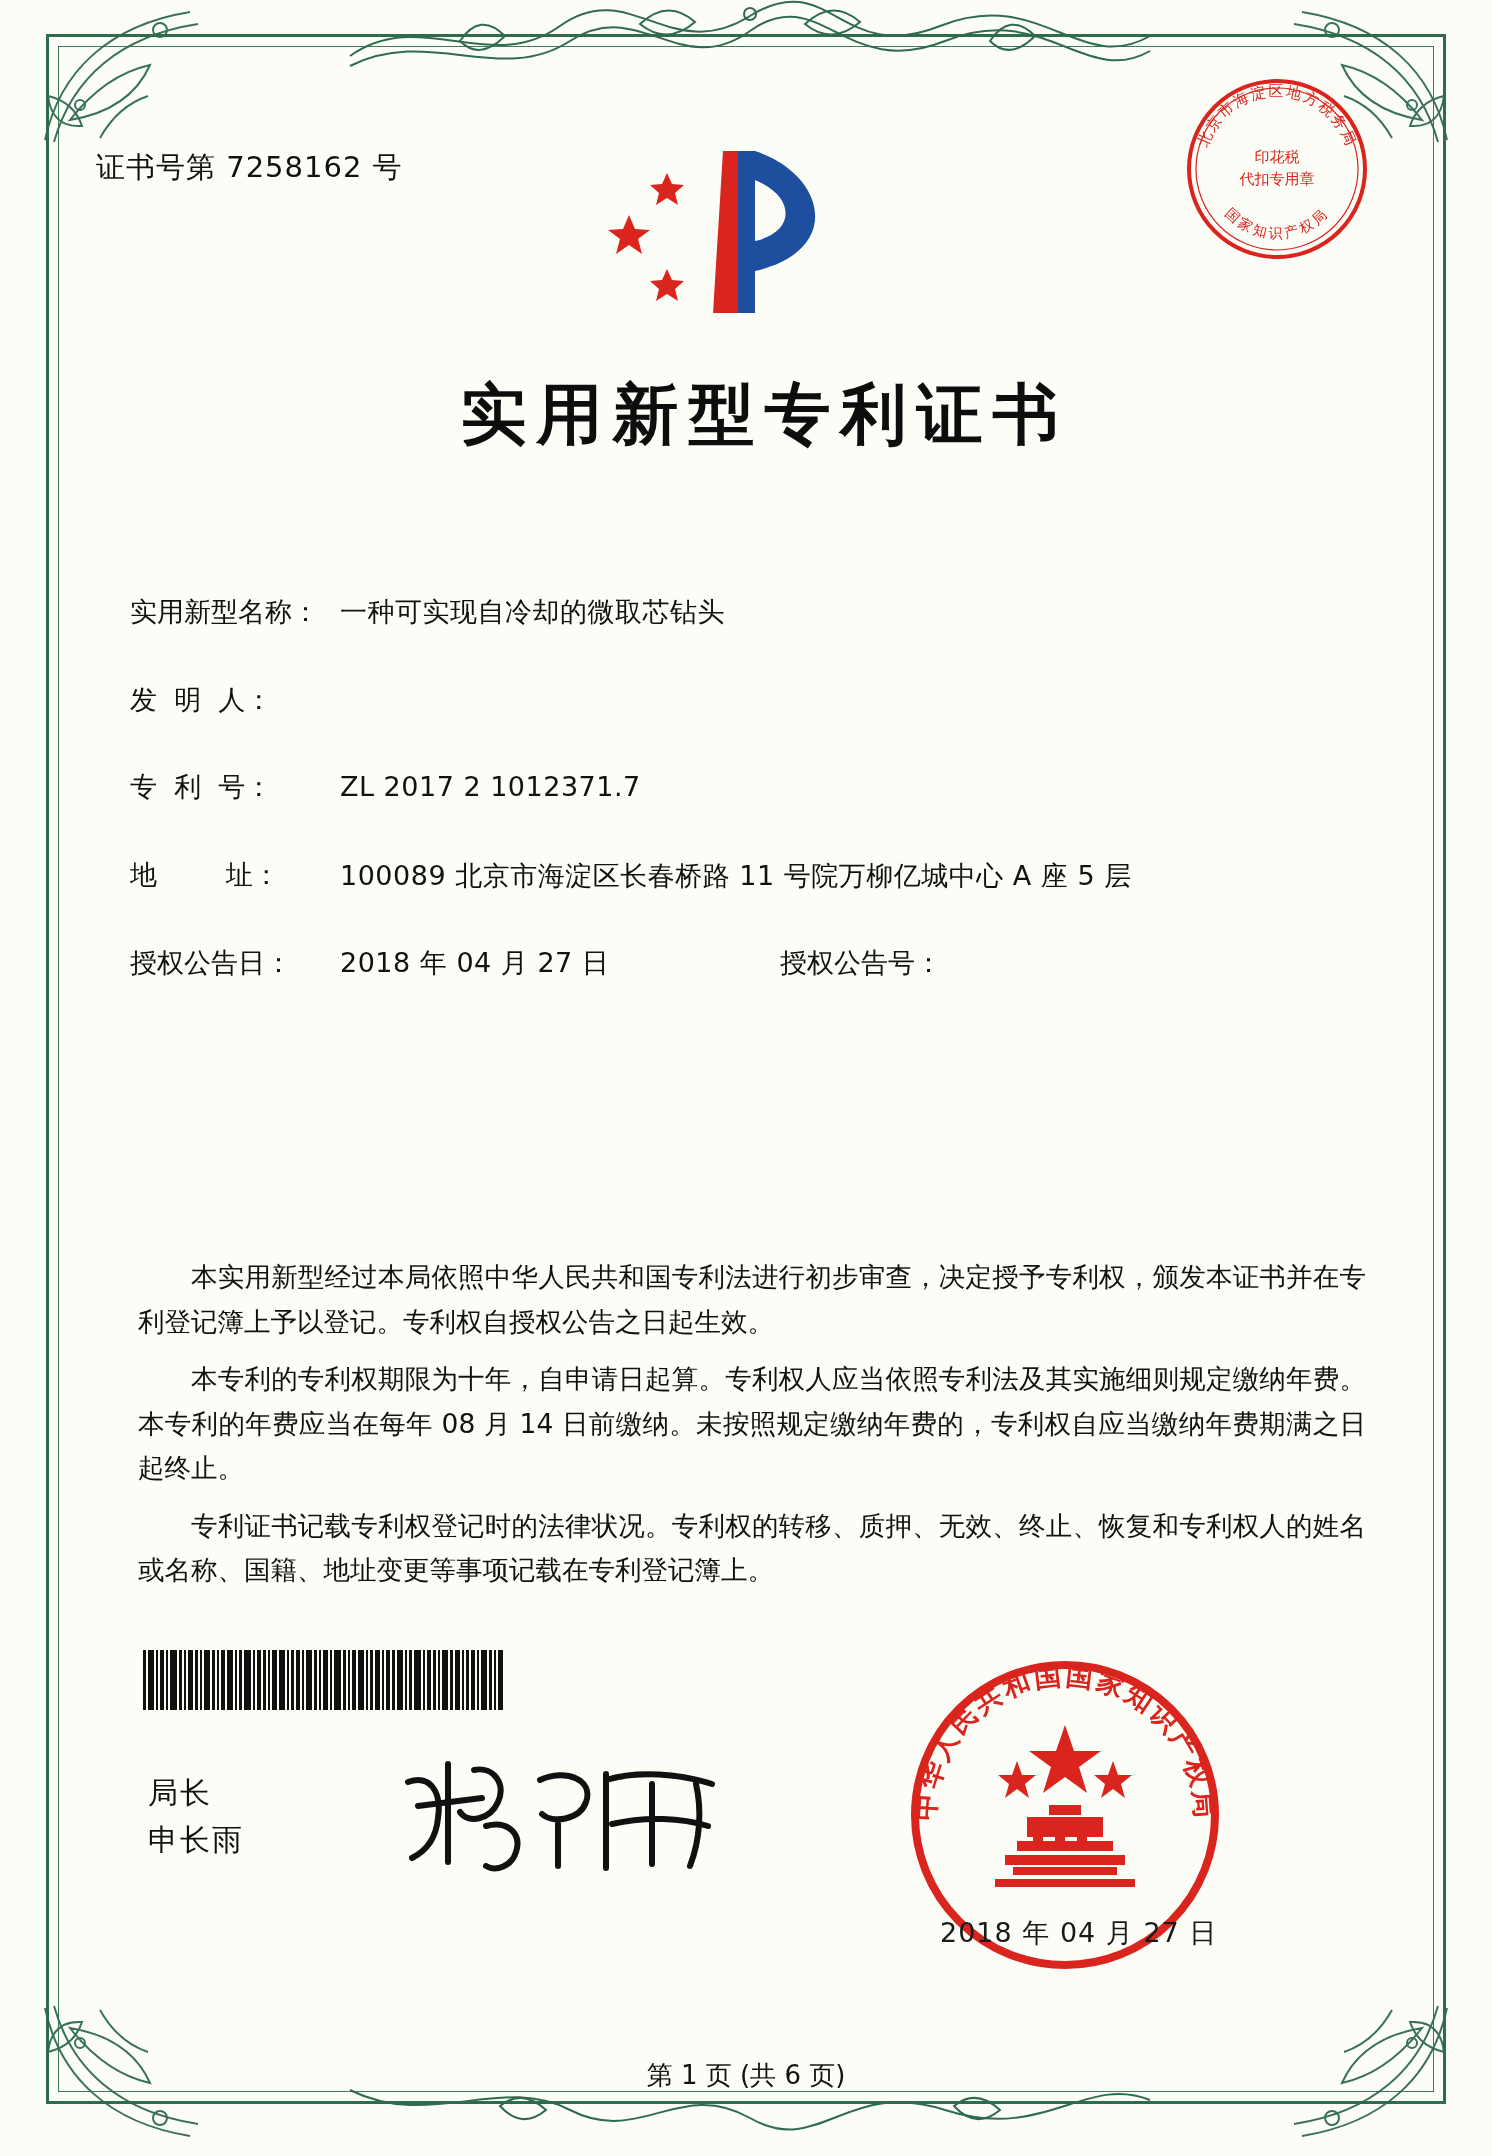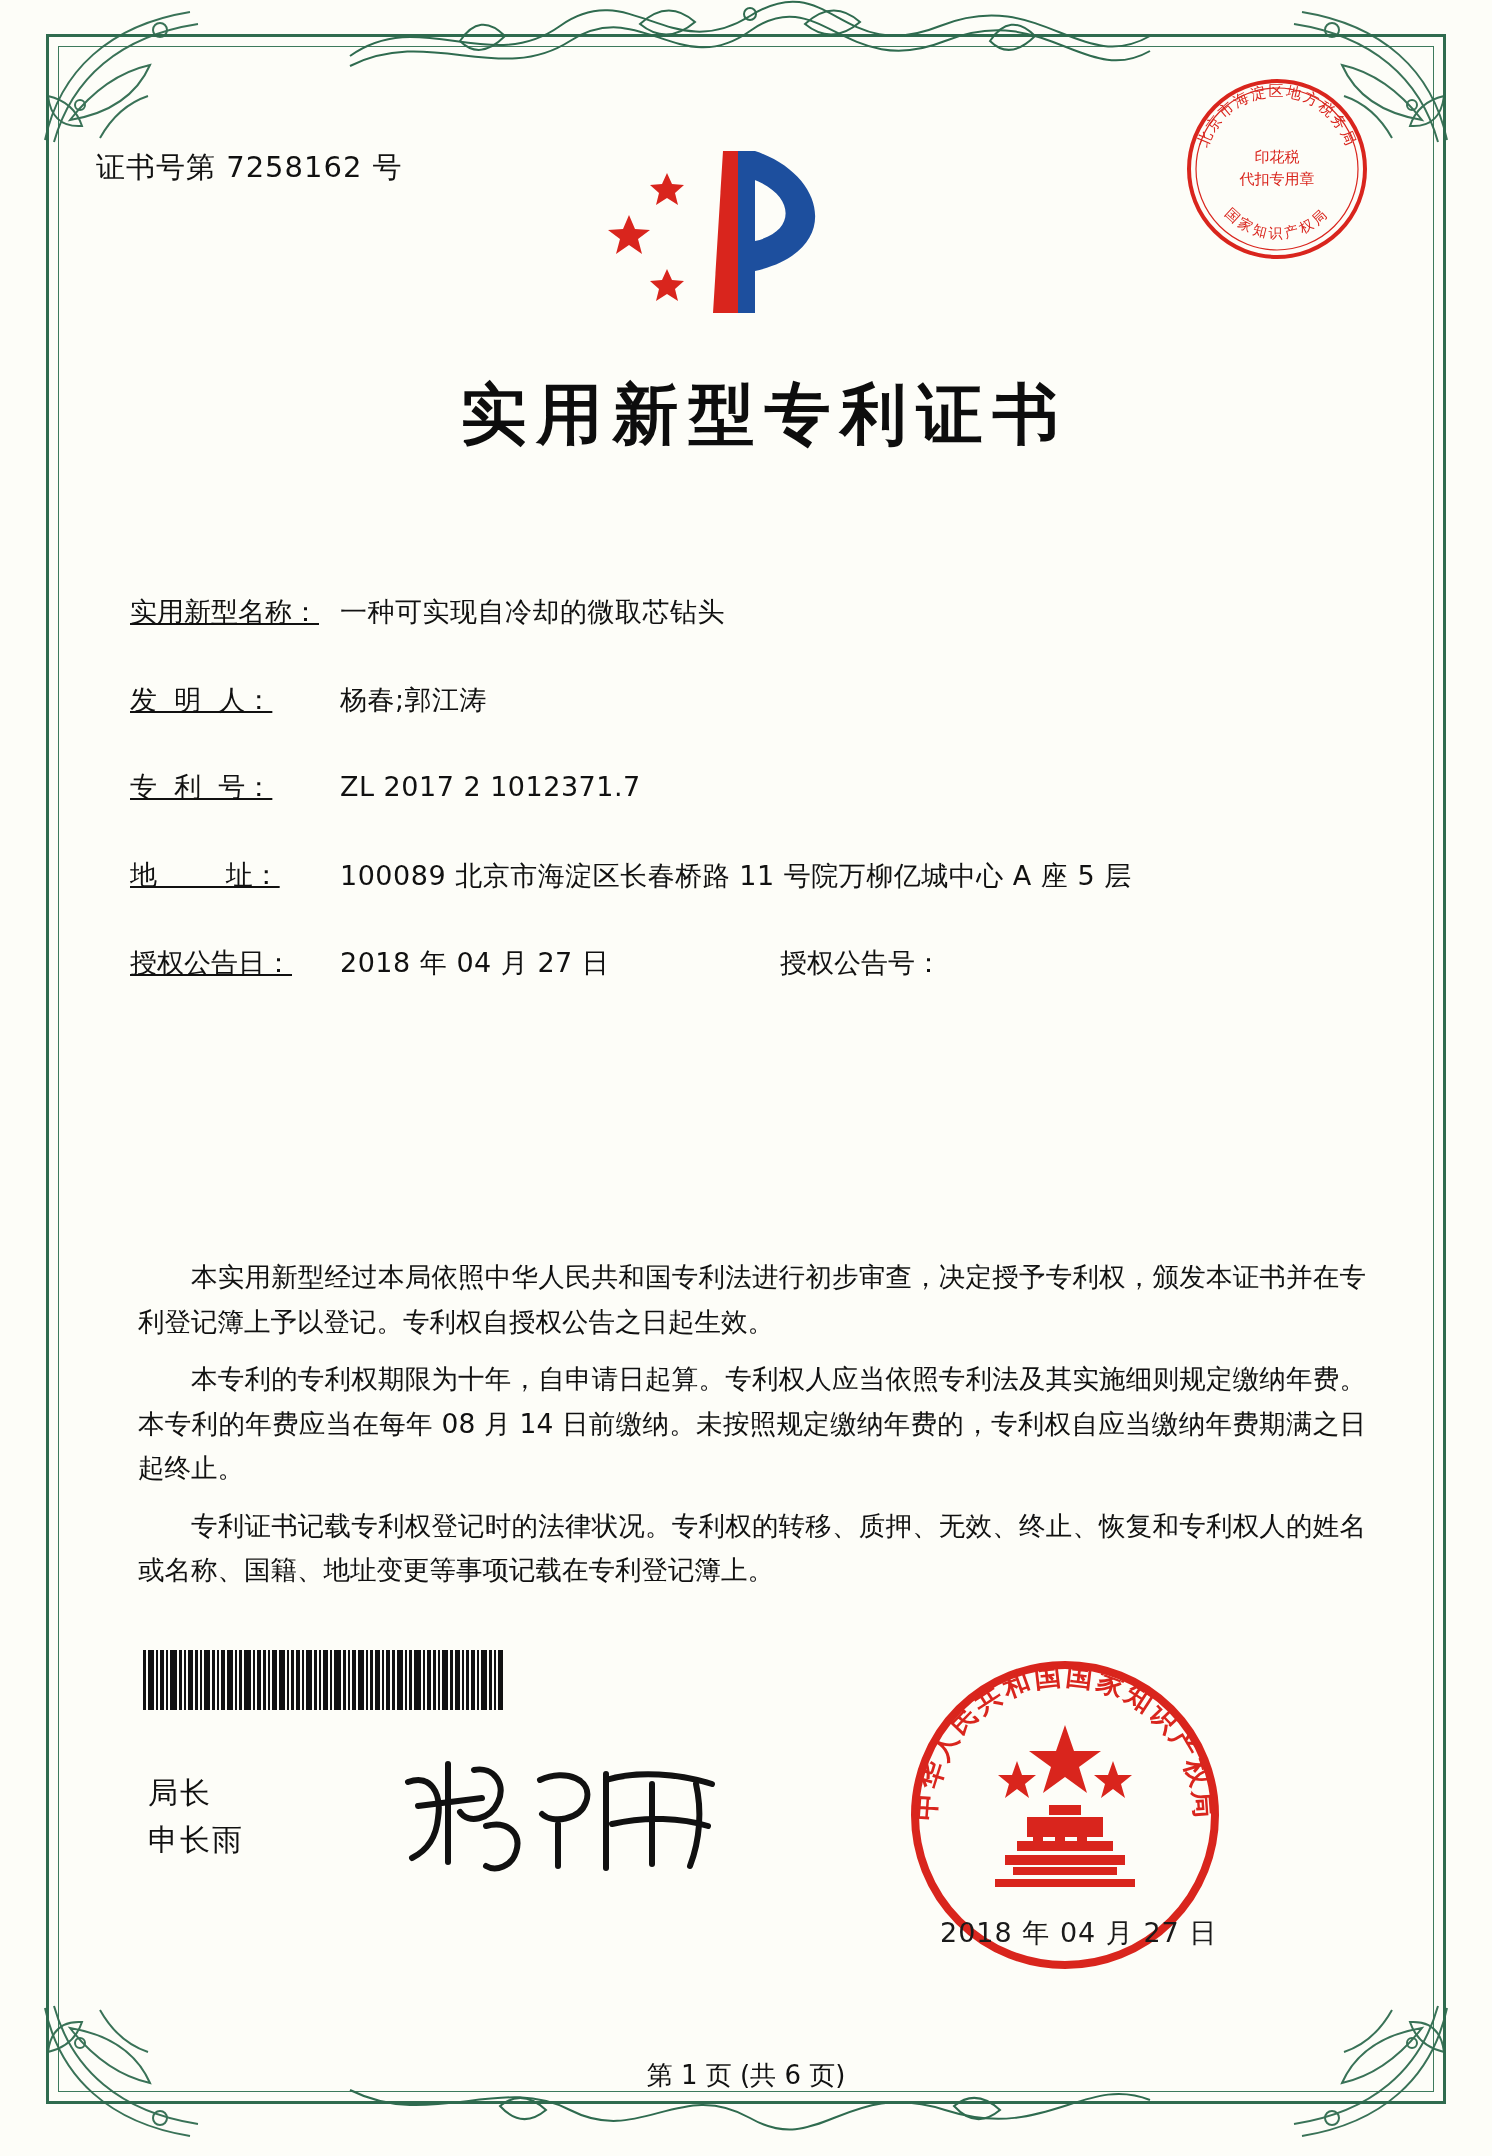--- a/index.html
+++ b/index.html
@@ -120,21 +120,20 @@
   }
   .field-row {
     display: flex;
     align-items: flex-start;
     margin-bottom: 47px;
   }
   .field-label {
     width: 210px;
     flex: 0 0 210px;
     white-space: pre;
-    text-decoration: underline;
   }
   .field-value {
     flex: 1 1 auto;
     letter-spacing: 0.5px;
   }
   .field-value.addr {
     max-width: 900px;
     line-height: 1.55;
   }
   .field-row.two-col .field-value {
@@ -320,21 +319,20 @@
 
   <div class="main-title">实用新型专利证书</div>
 
   <div class="fields">
     <div class="field-row">
       <div class="field-label">实用新型名称：</div>
       <div class="field-value">一种可实现自冷却的微取芯钻头</div>
     </div>
     <div class="field-row">
       <div class="field-label">发  明  人：</div>
-      <div class="field-value">杨春;郭江涛</div>
     </div>
     <div class="field-row">
       <div class="field-label">专  利  号：</div>
       <div class="field-value">ZL 2017 2 1012371.7</div>
     </div>
     <div class="field-row">
       <div class="field-label">地        址：</div>
       <div class="field-value addr">100089 北京市海淀区长春桥路 11 号院万柳亿城中心 A 座 5 层</div>
     </div>
     <div class="field-row two-col">

